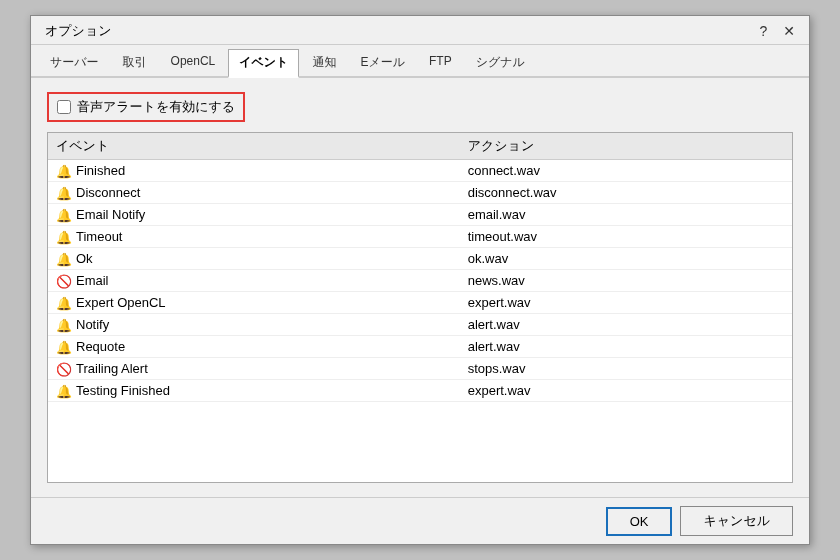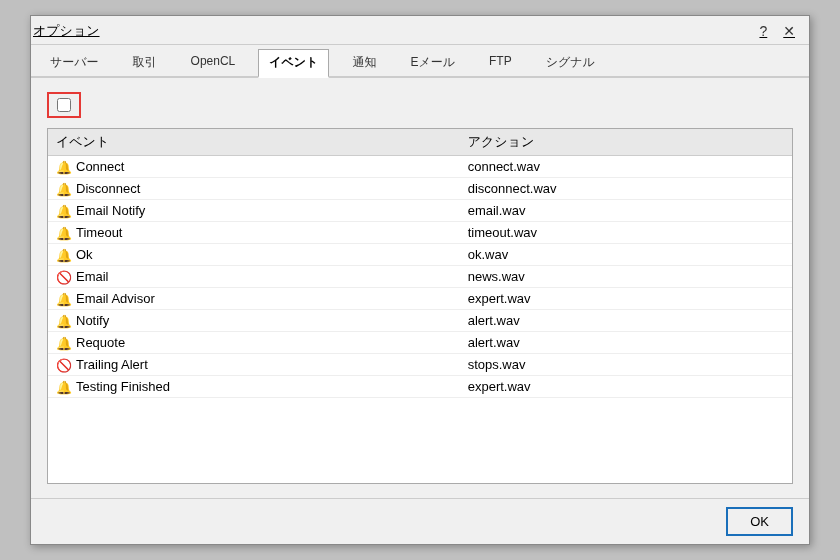--- a/index.html
+++ b/index.html
@@ -20,23 +20,22 @@
       height: 530px;
       display: flex;
       flex-direction: column;
       box-shadow: 2px 2px 8px rgba(0,0,0,0.3);
     }
     .title-bar {
       background: #f0f0f0;
       display: flex;
       align-items: center;
       justify-content: space-between;
-      padding: 6px 10px 4px 2px;
+      padding: 6px 10px 4px 14px;
       border-bottom: 1px solid #ccc;
-      text-decoration: underline;
     }
     .title-bar-title {
       font-size: 13px;
       color: #000;
     }
     .title-bar-controls {
       display: flex;
       align-items: center;
       gap: 8px;
     }
@@ -47,21 +46,21 @@
       font-size: 14px;
       color: #333;
       padding: 0 4px;
     }
     .tabs {
       display: flex;
       flex-direction: row;
       background: #f0f0f0;
       border-bottom: 2px solid #ccc;
       padding: 4px 8px 0 8px;
-      gap: 12px;
+      gap: 2px;
     }
     .tab {
       padding: 4px 10px;
       font-size: 12px;
       cursor: pointer;
       border: 1px solid transparent;
       background: #f0f0f0;
       color: #333;
       white-space: nowrap;
     }
@@ -186,36 +185,37 @@
       <div class="tab">通知</div>
       <div class="tab">Eメール</div>
       <div class="tab">FTP</div>
       <div class="tab">シグナル</div>
     </div>
 
   <div class="content">
 
     <div class="checkbox-row">
       <input type="checkbox" id="sound-alert" style="">
+      <label class="checkbox-label" for="sound-alert">音声アラートを有効にする</label>
     </div>
 
     <div class="table-container">
       <table>
         <thead>
           <tr>
             <th>イベント</th>
             <th>アクション</th>
           </tr>
         </thead>
         <tbody id="table-body">
             <tr>
               <td>
                 <div class="icon-cell">
                   <span class="icon-bell">🔔</span>
-                  <span>Connect</span>
+                  <span>Finished</span>
                 </div>
               </td>
               <td>connect.wav</td>
             </tr>
             <tr>
               <td>
                 <div class="icon-cell">
                   <span class="icon-bell">🔔</span>
                   <span>Disconnect</span>
                 </div>
@@ -255,21 +255,21 @@
                   <span class="icon-no">🚫</span>
                   <span>Email</span>
                 </div>
               </td>
               <td>news.wav</td>
             </tr>
             <tr>
               <td>
                 <div class="icon-cell">
                   <span class="icon-bell">🔔</span>
-                  <span>Email Advisor</span>
+                  <span>Expert OpenCL</span>
                 </div>
               </td>
               <td>expert.wav</td>
             </tr>
             <tr>
               <td>
                 <div class="icon-cell">
                   <span class="icon-bell">🔔</span>
                   <span>Notify</span>
                 </div>
@@ -303,14 +303,15 @@
               </td>
               <td>expert.wav</td>
             </tr>
           </tbody>
       </table>
     </div>
   </div>
 
   <div class="footer">
     <button class="footer-btn ok">OK</button>
+    <button class="footer-btn">キャンセル</button>
   </div>
 </div>
 
 </body></html>

